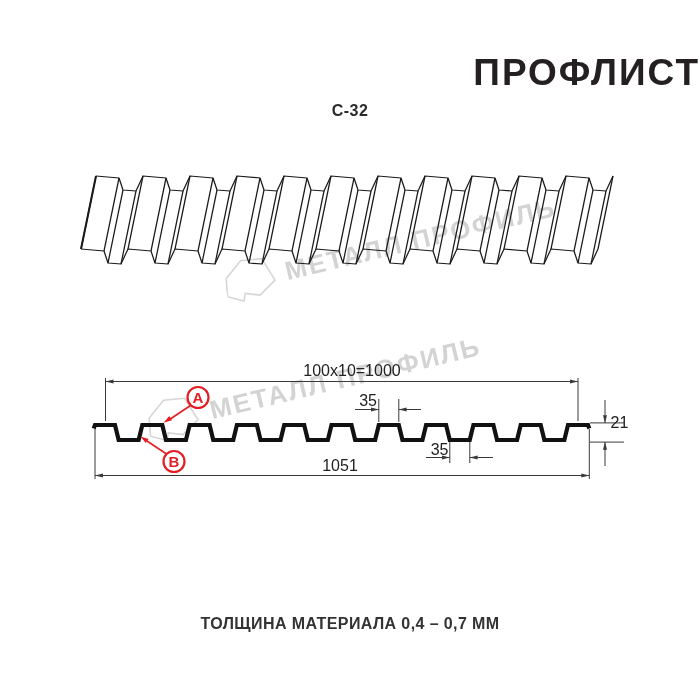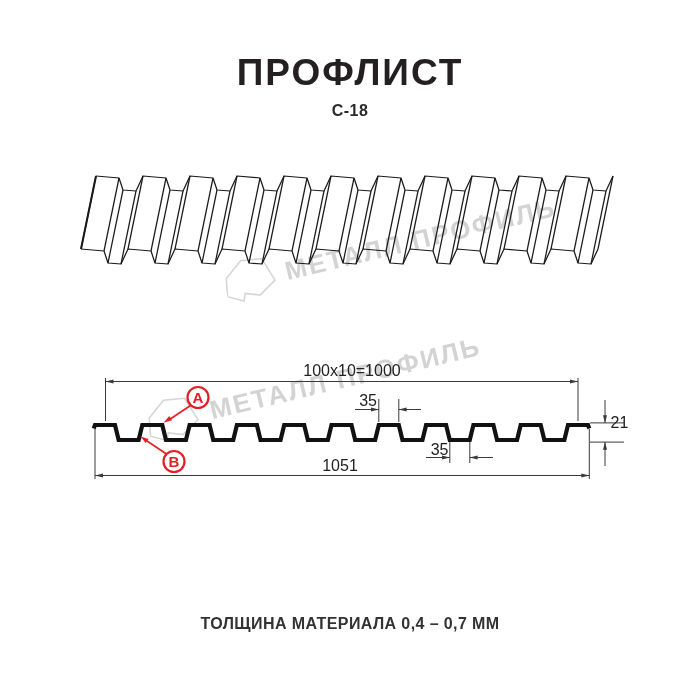--- a/index.html
+++ b/index.html
@@ -1,21 +1,21 @@
 <!DOCTYPE html>
 <html><head>
 <meta charset="utf-8">
 <style>
   html,body{margin:0;padding:0;}
   body{
     width:700px;height:700px;position:relative;background:#ffffff;
     font-family:"Liberation Sans","DejaVu Sans",sans-serif;overflow:hidden;
   }
   .page-title{
-    position:absolute;left:0;top:52px;width:700px;text-align:center;
+    position:absolute;left:0;top:52px;width:700px;text-align:right;
     font-size:37px;font-weight:bold;letter-spacing:2px;color:#241f21;
   }
   .page-subtitle{
     position:absolute;left:0;top:102px;width:700px;text-align:center;
     font-size:16px;font-weight:600;letter-spacing:0.5px;color:#2b2b2b;
   }
   .footer-text{
     position:absolute;left:0;top:615px;width:700px;text-align:center;
     font-size:16px;font-weight:600;letter-spacing:0.4px;color:#333333;
   }
@@ -27,21 +27,21 @@
     white-space:nowrap;pointer-events:none;
   }
   .wm svg{flex:0 0 auto;}
   .z1{z-index:1;} .z2{z-index:2;} .z3{z-index:3;}
   svg text{font-family:"Liberation Sans","DejaVu Sans",sans-serif;}
 </style>
 </head>
 <body>
 
 <div class="page-title">ПРОФЛИСТ</div>
-<div class="page-subtitle">С-18</div>
+<div class="page-subtitle">С-32</div>
 
 <svg class="layer z1" width="700" height="140" style="top:158px">
   <path id="sheet-silhouette" fill="#ffffff" stroke="none" d="M96 18 L 119 20 L 123 32 L 136 33 L 143 18 L 166 20 L 170 32 L 183 33 L 190 18 L 213 20 L 217 32 L 230 33 L 237 18 L 260 20 L 264 32 L 277 33 L 284 18 L 307 20 L 311 32 L 324 33 L 331 18 L 354 20 L 358 32 L 371 33 L 378 18 L 401 20 L 405 32 L 418 33 L 425 18 L 448 20 L 452 32 L 465 33 L 472 18 L 495 20 L 499 32 L 512 33 L 519 18 L 542 20 L 546 32 L 559 33 L 566 18 L 589 20 L 593 32 L 606 33 L 613 18 L 598 91 L 591 106 L 578 105 L 574 93 L 551 91 L 544 106 L 531 105 L 527 93 L 504 91 L 497 106 L 484 105 L 480 93 L 457 91 L 450 106 L 437 105 L 433 93 L 410 91 L 403 106 L 390 105 L 386 93 L 363 91 L 356 106 L 343 105 L 339 93 L 316 91 L 309 106 L 296 105 L 292 93 L 269 91 L 262 106 L 249 105 L 245 93 L 222 91 L 215 106 L 202 105 L 198 93 L 175 91 L 168 106 L 155 105 L 151 93 L 128 91 L 121 106 L 108 105 L 104 93 L 81 91 Z"></path>
 </svg>
 
 <div class="wm z2" style="left:225px;top:264px">
   <svg width="52" height="44" viewBox="0 0 52 44">
     <path d="M21 1 L3 15 L0 33 L15 41 L18 34 L32 39 L50 28 L42 4 Z" fill="none" stroke="#d6d6d6" stroke-width="1.6"></path>
   </svg>
   <span>МЕТАЛЛ ПРОФИЛЬ</span>

